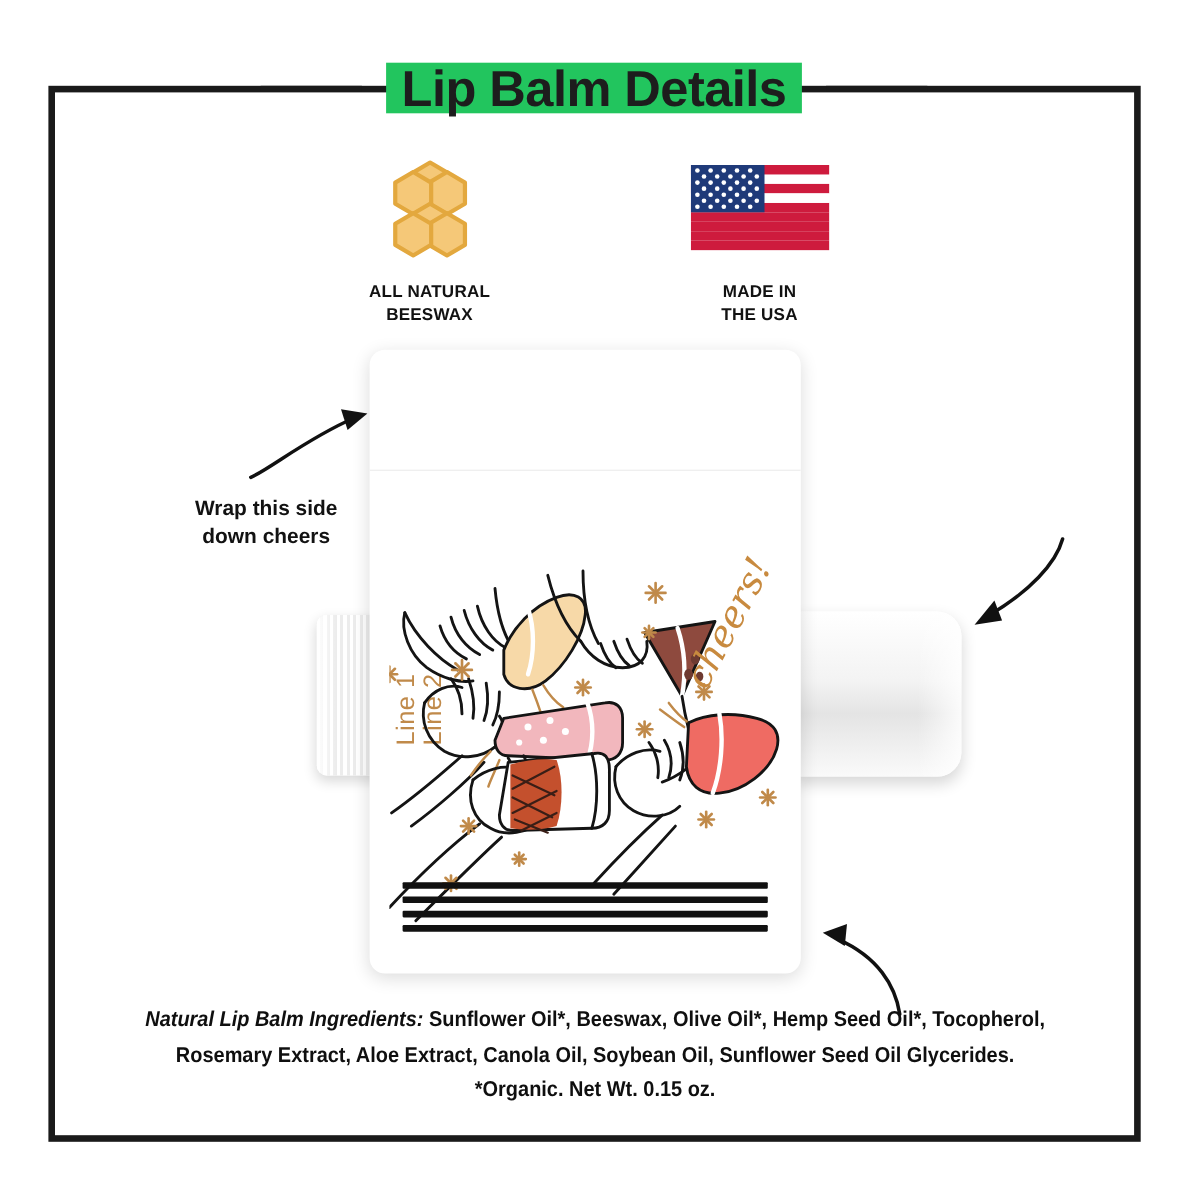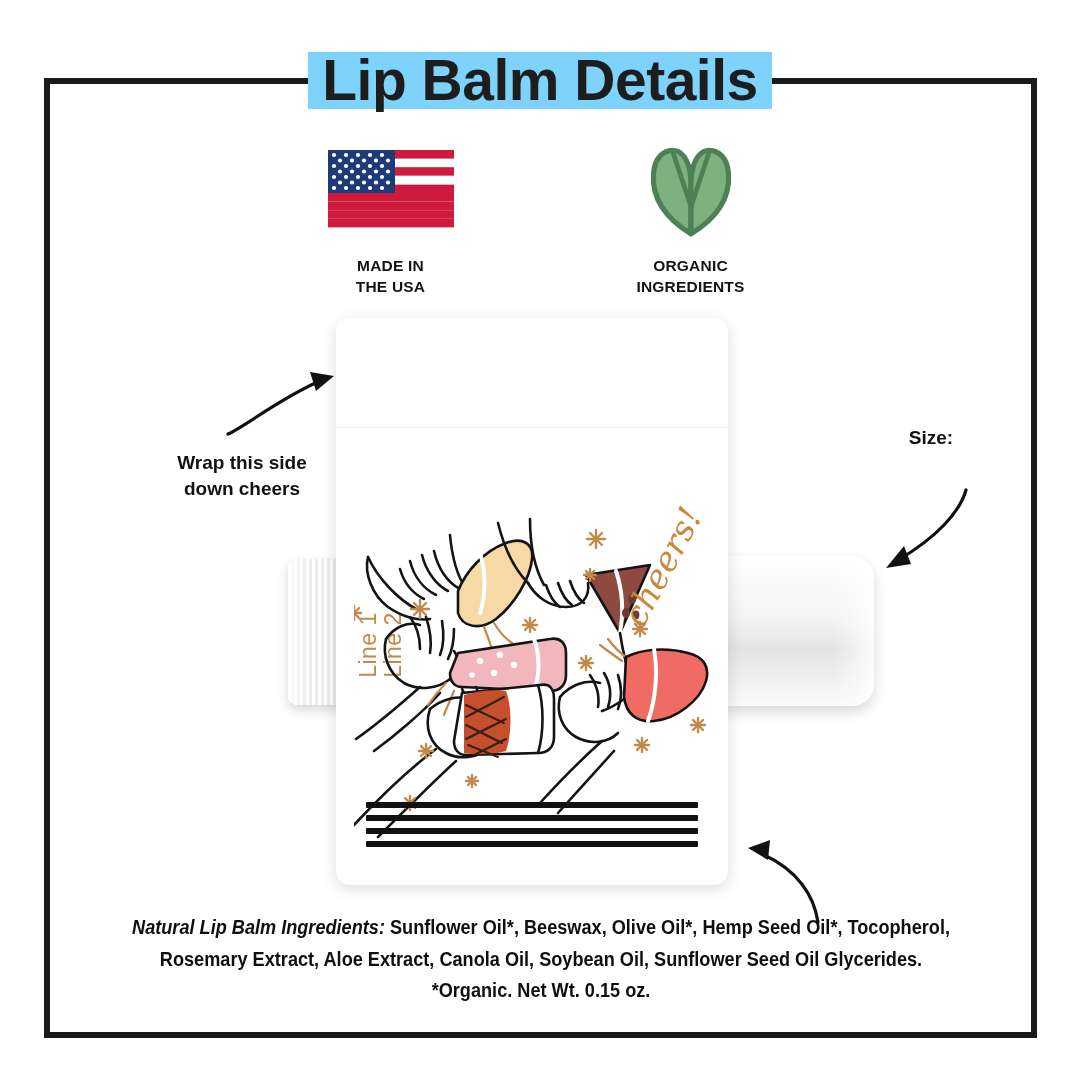--- a/index.html
+++ b/index.html
@@ -19,22 +19,22 @@
   }
   
   .title-wrap{
     position:absolute;left:0;top:34px;width:1080px;height:92px;
     display:flex;align-items:center;justify-content:center;gap:22px;
   }
   .title-rule{
     height:5px;background:#1a1a1a;width:92px;flex:0 0 auto;
   }
   .title-text{
-    font-size:57px;font-weight:bold;color:#1d1d1d;letter-spacing:-0.5px;
-    background:#7dd3fc;padding:0 14px;white-space:nowrap;line-height:1;
+    font-size:46px;font-weight:bold;color:#1d1d1d;letter-spacing:-0.5px;
+    background:#22c55e;padding:0 14px;white-space:nowrap;line-height:1;
   }
 
   
   .badges{
     position:absolute;left:44px;top:140px;width:993px;height:160px;
     display:flex;align-items:flex-start;justify-content:center;
   }
   .badge{
     width:300px;display:flex;flex-direction:column;align-items:center;
   }
@@ -126,20 +126,38 @@
   <div class="frame"></div>
 
   <div class="title-wrap">
     <div class="title-rule"></div>
     <div class="title-text">Lip Balm Details</div>
     <div class="title-rule"></div>
   </div>
 
   <div class="badges">
 
+    <div class="badge">
+      <div class="badge-art">
+        <svg width="96" height="96" viewBox="0 0 100 100" aria-hidden="true">
+          <g fill="#F5C878" stroke="#E3A83E" stroke-width="4" stroke-linejoin="round">
+            <polygon points="50,6 67,16 67,36 50,46 33,36 33,16"></polygon>
+            <polygon points="83,25 83,45 66,55 49,45 49,25 66,15"></polygon>
+            <polygon points="17,25 34,15 51,25 51,45 34,55 17,45"></polygon>
+            <polygon points="50,45 67,55 67,75 50,85 33,75 33,55"></polygon>
+            <polygon points="83,64 83,84 66,94 49,84 49,64 66,54"></polygon>
+            <polygon points="17,64 34,54 51,64 51,84 34,94 17,84"></polygon>
+          </g>
+        </svg>
+      </div>
+      <div class="badge-label">
+        <div>ALL NATURAL</div>
+        <div>BEESWAX</div>
+      </div>
+    </div>
 
     <div class="badge">
       <div class="badge-art">
         <svg width="126" height="80" viewBox="0 0 126 80" aria-hidden="true">
           <rect x="0" y="0" width="126" height="80" fill="#ffffff"></rect>
           <g fill="#CE1B3D">
             <rect x="0" y="0" width="126" height="8.6"></rect>
             <rect x="0" y="17.2" width="126" height="8.6"></rect>
             <rect x="0" y="34.4" width="126" height="8.6"></rect>
             <rect x="0" y="51.6" width="126" height="8.6"></rect>
@@ -194,38 +212,20 @@
             </g>
           </g>
         </svg>
       </div>
       <div class="badge-label">
         <div>MADE IN</div>
         <div>THE USA</div>
       </div>
     </div>
 
-    <div class="badge">
-      <div class="badge-art">
-        <svg width="104" height="104" viewBox="0 0 100 100" aria-hidden="true">
-          <g fill="#7FB180" stroke="#4E8055" stroke-width="5" stroke-linejoin="round" stroke-linecap="round">
-            <path d="M50 92 C26 78 12 58 14 34 C15 19 24 11 34 12 C44 13 50 27 50 44 Z"></path>
-            <path d="M50 92 C74 78 88 58 86 34 C85 19 76 11 66 12 C56 13 50 27 50 44 Z"></path>
-          </g>
-          <g stroke="#4E8055" stroke-width="4.5" fill="none" stroke-linecap="round">
-            <path d="M33 15 L50 66"></path>
-            <path d="M67 15 L50 66"></path>
-          </g>
-        </svg>
-      </div>
-      <div class="badge-label">
-        <div>ORGANIC</div>
-        <div>INGREDIENTS</div>
-      </div>
-    </div>
 
   </div>
 
   <div class="cap"></div>
   <div class="body-tube"></div>
 
   <div class="label">
     <div class="label-fold"></div>
 
     <div class="vert-lines">
@@ -413,21 +413,20 @@
   <div class="callout callout-wrap">
     <div>Wrap this side</div>
     <div>down cheers</div>
   </div>
   <svg class="arrow-svg" style="left:218px;top:362px;width:130px;height:80px;">
     <path d="M10 72 C28 64 62 36 104 18" fill="none" stroke="#111" stroke-width="3.2" stroke-linecap="round"></path>
     <polygon points="116,14 92,10 98,29" fill="#111"></polygon>
   </svg>
 
   <div class="callout callout-size">
-    <div>Size:</div>
   </div>
   <svg class="arrow-svg" style="left:866px;top:486px;width:130px;height:90px;">
     <path d="M100 4 C94 26 70 52 32 74" fill="none" stroke="#111" stroke-width="3.2" stroke-linecap="round"></path>
     <polygon points="20,82 45,78 38,60" fill="#111"></polygon>
   </svg>
 
   <svg class="arrow-svg" style="left:740px;top:826px;width:130px;height:100px;">
     <path d="M78 96 C74 70 58 44 22 28" fill="none" stroke="#111" stroke-width="3.2" stroke-linecap="round"></path>
     <polygon points="8,22 30,14 28,34" fill="#111"></polygon>
   </svg>

